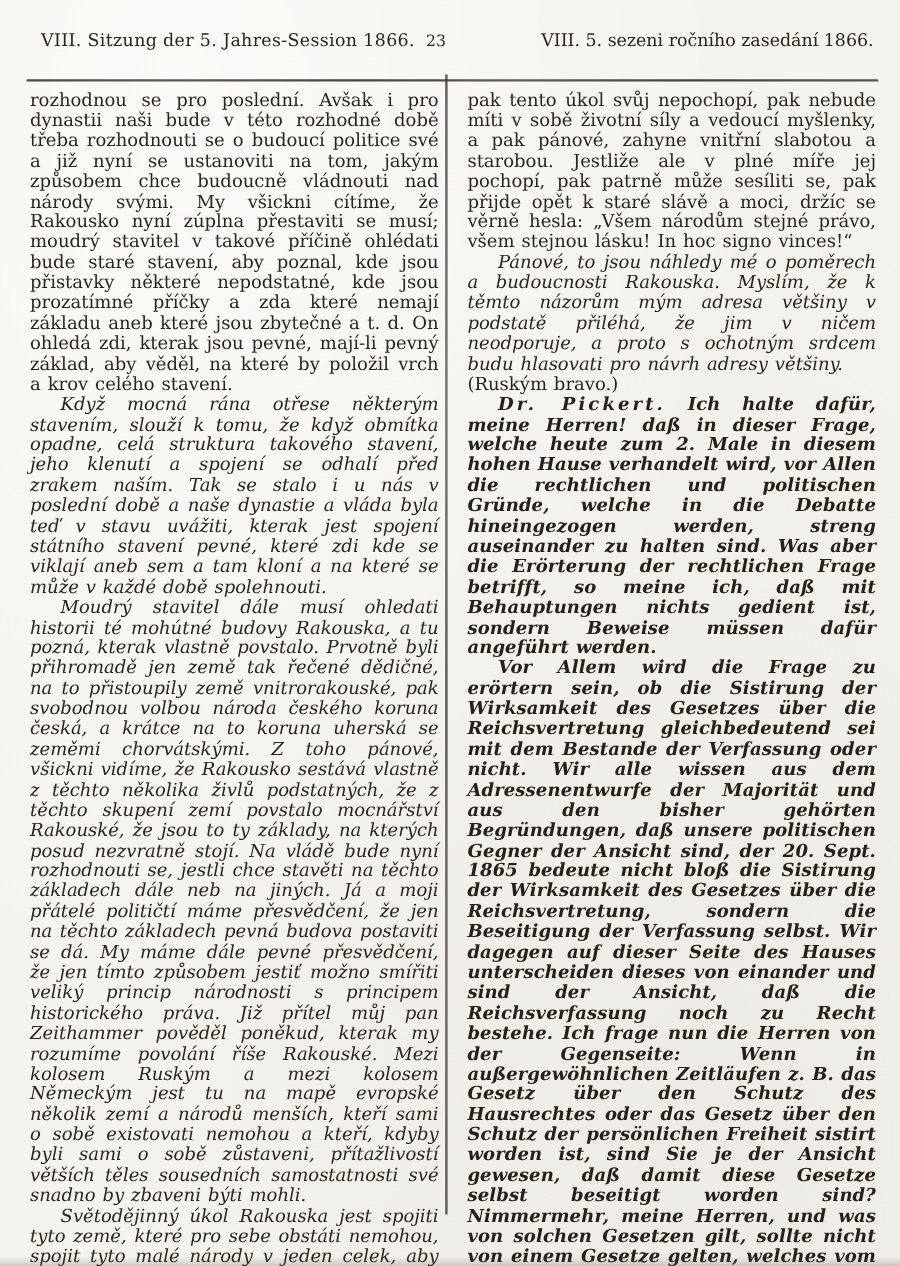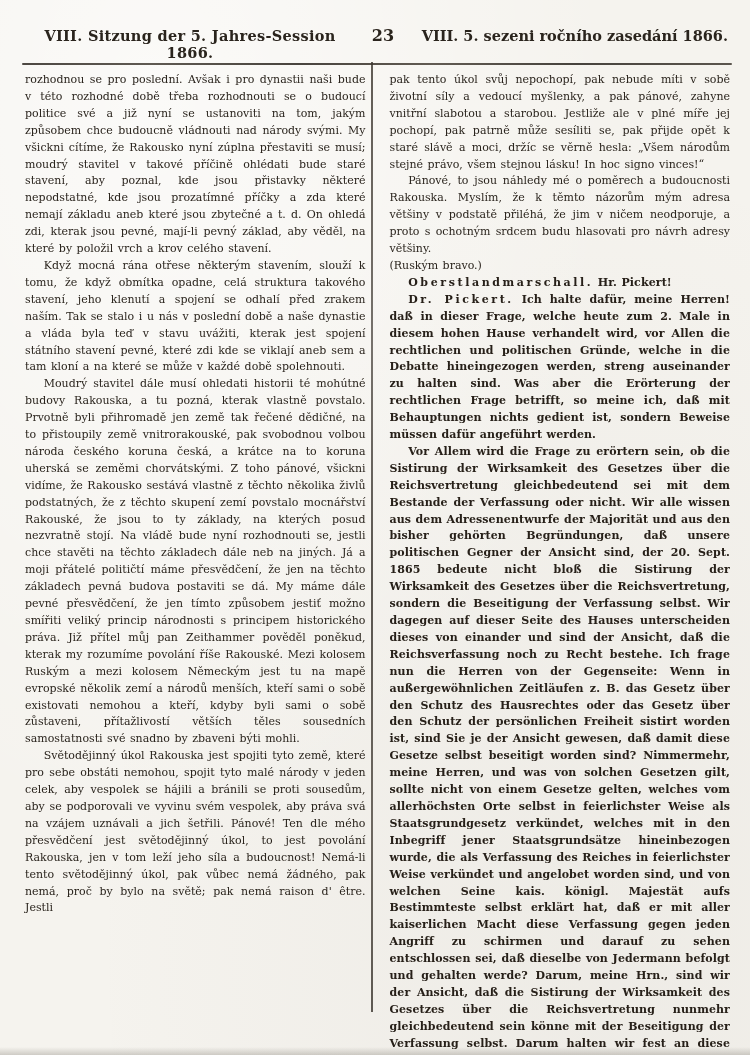--- a/index.html
+++ b/index.html
@@ -11,26 +11,26 @@
     background-image:
       radial-gradient(ellipse at 20% 10%, rgba(255,255,255,.6), rgba(0,0,0,0) 55%),
       radial-gradient(ellipse at 80% 90%, rgba(120,110,95,.06), rgba(0,0,0,0) 60%);
     overflow:hidden;
     font-family:"DejaVu Serif", serif;
     color:#2a241d;
   }
   .header{
     display:flex;
     align-items:baseline;
-    padding:26px 22px 2px 25px;
+    padding:26px 22px 24px 25px;
     font-size:14.5px;
-    font-weight:bold;
+    font-weight:normal;
   }
   .header .h-left{width:330px;text-align:center;letter-spacing:.3px;}
-  .header .h-num{width:56px;text-align:center;font-size:16px;}
+  .header .h-num{width:56px;text-align:left;font-size:13px;}
   .header .h-right{flex:1;text-align:right;}
   .header-rule{
     margin:0 18px 0 22px;
     height:2px;
     background:linear-gradient(90deg,#35302a 0%,#4a443c 18%,#302b25 39%,#4d463d 58%,#2e2a24 78%,#464038 100%);
     opacity:.88;
     border-radius:1px;
   }
   .columns{
     display:flex;
@@ -41,26 +41,26 @@
   .col.right{padding-left:13px;}
   .column-divider{
     position:absolute;
     left:371px;top:62px;
     width:2px;height:950px;
     background:linear-gradient(180deg,#3b352d 0%,#55504a 30%,#332e28 55%,#4b453d 80%,#38332c 100%);
     opacity:.8;
   }
   p.para{
     margin:0;
-    font-size:11px;
+    font-size:15px;
     line-height:16.9px;
     text-align:justify;
     word-spacing:1px;
   }
-  p.para.indent{text-indent:1.7em;}
+  p.para.indent{text-indent:1.7em;font-style:italic;}
   p.para.fraktur{
     font-weight:bold;
     letter-spacing:.1px;
     word-spacing:.5px;
     color:#272019;
   }
   .gesperrt{letter-spacing:2.6px;}
   .scan-edge{
     position:absolute;left:0;bottom:0;width:750px;height:8px;
     background:linear-gradient(180deg,rgba(0,0,0,0),rgba(90,85,75,.25));
@@ -87,20 +87,19 @@
     <p class="para"><span>rozhodnou se pro poslední. Avšak i pro dynastii naši bude v této rozhodné době třeba rozhodnouti se o budoucí politice své a již nyní se ustanoviti na tom, jakým způsobem chce budoucně vládnouti nad národy svými. My všickni cítíme, že Rakousko nyní zúplna přestaviti se musí; moudrý stavitel v takové příčině ohlédati bude staré stavení, aby poznal, kde jsou přistavky některé nepodstatné, kde jsou prozatímné příčky a zda které nemají základu aneb které jsou zbytečné a t. d. On ohledá zdi, kterak jsou pevné, mají-li pevný základ, aby věděl, na které by položil vrch a krov celého stavení.</span></p>
         <p class="para indent"><span>Když mocná rána otřese některým stavením, slouží k tomu, že když obmítka opadne, celá struktura takového stavení, jeho klenutí a spojení se odhalí před zrakem naším. Tak se stalo i u nás v poslední době a naše dynastie a vláda byla teď v stavu uvážiti, kterak jest spojení státního stavení pevné, které zdi kde se viklají aneb sem a tam kloní a na které se může v každé době spolehnouti.</span></p>
         <p class="para indent"><span>Moudrý stavitel dále musí ohledati historii té mohútné budovy Rakouska, a tu pozná, kterak vlastně povstalo. Prvotně byli přihromadě jen země tak řečené dědičné, na to přistoupily země vnitrorakouské, pak svobodnou volbou národa českého koruna česká, a krátce na to koruna uherská se zeměmi chorvátskými. Z toho pánové, všickni vidíme, že Rakousko sestává vlastně z těchto několika živlů podstatných, že z těchto skupení zemí povstalo mocnářství Rakouské, že jsou to ty základy, na kterých posud nezvratně stojí. Na vládě bude nyní rozhodnouti se, jestli chce stavěti na těchto základech dále neb na jiných. Já a moji přátelé političtí máme přesvědčení, že jen na těchto základech pevná budova postaviti se dá. My máme dále pevné přesvědčení, že jen tímto způsobem jestiť možno smířiti veliký princip národnosti s principem historického práva. Již přítel můj pan Zeithammer pověděl poněkud, kterak my rozumíme povolání říše Rakouské. Mezi kolosem Ruským a mezi kolosem Německým jest tu na mapě evropské několik zemí a národů menších, kteří sami o sobě existovati nemohou a kteří, kdyby byli sami o sobě zůstaveni, přítažlivostí větších těles sousedních samostatnosti své snadno by zbaveni býti mohli.</span></p>
         <p class="para indent"><span>Světodějinný úkol Rakouska jest spojiti tyto země, které pro sebe obstáti nemohou, spojit tyto malé národy v jeden celek, aby vespolek se hájili a bránili se proti sousedům, aby se podporovali ve vyvinu svém vespolek, aby práva svá na vzájem uznávali a jich šetřili. Pánové! Ten dle mého přesvědčení jest světodějinný úkol, to jest povolání Rakouska, jen v tom leží jeho síla a budoucnost! Nemá-li tento světodějinný úkol, pak vůbec nemá žádného, pak nemá, proč by bylo na světě; pak nemá raison d' être. Jestli</span></p>
       </div>
     <div class="col right">
 
     <p class="para"><span>pak tento úkol svůj nepochopí, pak nebude míti v sobě životní síly a vedoucí myšlenky, a pak pánové, zahyne vnitřní slabotou a starobou. Jestliže ale v plné míře jej pochopí, pak patrně může sesíliti se, pak přijde opět k staré slávě a moci, držíc se věrně hesla: „Všem národům stejné právo, všem stejnou lásku! In hoc signo vinces!“</span></p>
         <p class="para indent"><span>Pánové, to jsou náhledy mé o poměrech a budoucnosti Rakouska. Myslím, že k těmto názorům mým adresa většiny v podstatě přiléhá, že jim v ničem neodporuje, a proto s ochotným srdcem budu hlasovati pro návrh adresy většiny.</span></p>
         <p class="para"><span>(Ruským bravo.)</span></p>
-        <p class="para indent fraktur"><span class="gesperrt">Oberstlandmarschall.</span><span> Hr. Pickert!</span></p>
         <p class="para indent fraktur"><span class="gesperrt">Dr. Pickert.</span><span> Ich halte dafür, meine Herren! daß in dieser Frage, welche heute zum 2. Male in diesem hohen Hause verhandelt wird, vor Allen die rechtlichen und politischen Gründe, welche in die Debatte hineingezogen werden, streng auseinander zu halten sind. Was aber die Erörterung der rechtlichen Frage betrifft, so meine ich, daß mit Behauptungen nichts gedient ist, sondern Beweise müssen dafür angeführt werden.</span></p>
         <p class="para indent fraktur"><span>Vor Allem wird die Frage zu erörtern sein, ob die Sistirung der Wirksamkeit des Gesetzes über die Reichsvertretung gleichbedeutend sei mit dem Bestande der Verfassung oder nicht. Wir alle wissen aus dem Adressenentwurfe der Majorität und aus den bisher gehörten Begründungen, daß unsere politischen Gegner der Ansicht sind, der 20. Sept. 1865 bedeute nicht bloß die Sistirung der Wirksamkeit des Gesetzes über die Reichsvertretung, sondern die Beseitigung der Verfassung selbst. Wir dagegen auf dieser Seite des Hauses unterscheiden dieses von einander und sind der Ansicht, daß die Reichsverfassung noch zu Recht bestehe. Ich frage nun die Herren von der Gegenseite: Wenn in außergewöhnlichen Zeitläufen z. B. das Gesetz über den Schutz des Hausrechtes oder das Gesetz über den Schutz der persönlichen Freiheit sistirt worden ist, sind Sie je der Ansicht gewesen, daß damit diese Gesetze selbst beseitigt worden sind? Nimmermehr, meine Herren, und was von solchen Gesetzen gilt, sollte nicht von einem Gesetze gelten, welches vom allerhöchsten Orte selbst in feierlichster Weise als Staatsgrundgesetz verkündet, welches mit in den Inbegriff jener Staatsgrundsätze hineinbezogen wurde, die als Verfassung des Reiches in feierlichster Weise verkündet und angelobet worden sind, und von welchen Seine kais. königl. Majestät aufs Bestimmteste selbst erklärt hat, daß er mit aller kaiserlichen Macht diese Verfassung gegen jeden Angriff zu schirmen und darauf zu sehen entschlossen sei, daß dieselbe von Jedermann befolgt und gehalten werde? Darum, meine Hrn., sind wir der Ansicht, daß die Sistirung der Wirksamkeit des Gesetzes über die Reichsvertretung nunmehr gleichbedeutend sein könne mit der Beseitigung der Verfassung selbst. Darum halten wir fest an diese Verfassung, und umsomehr im gegenwärtigen</span></p>
       </div>
   </div>
 
   <div class="scan-edge"></div>
 </div>
 
 </body></html>

